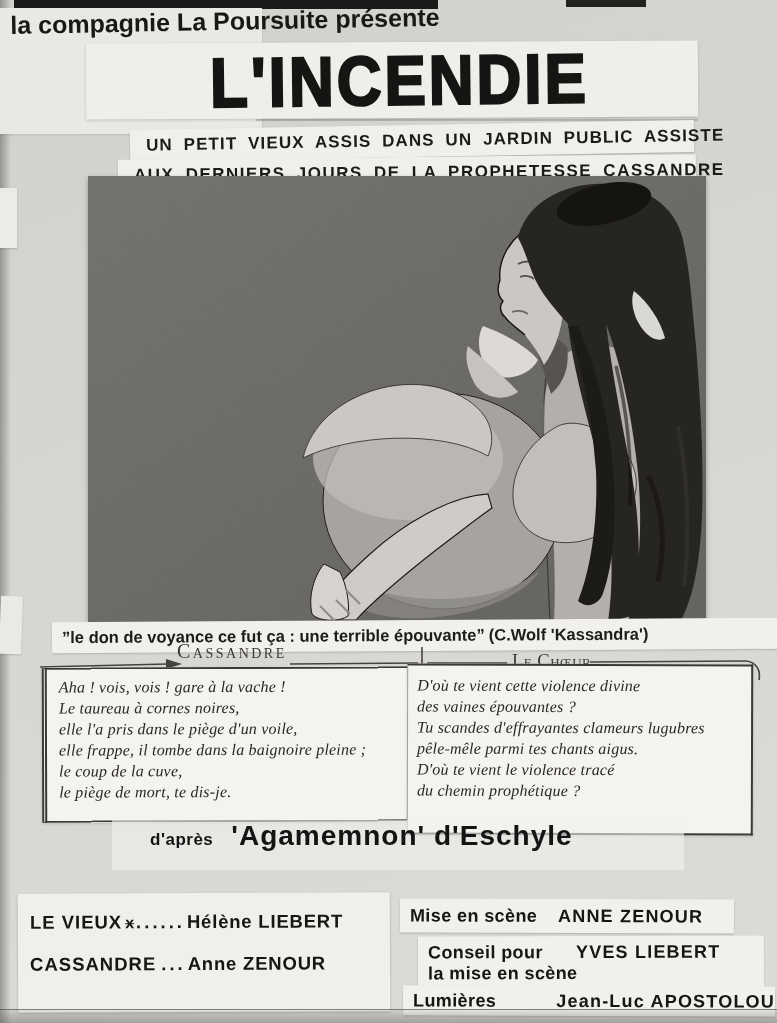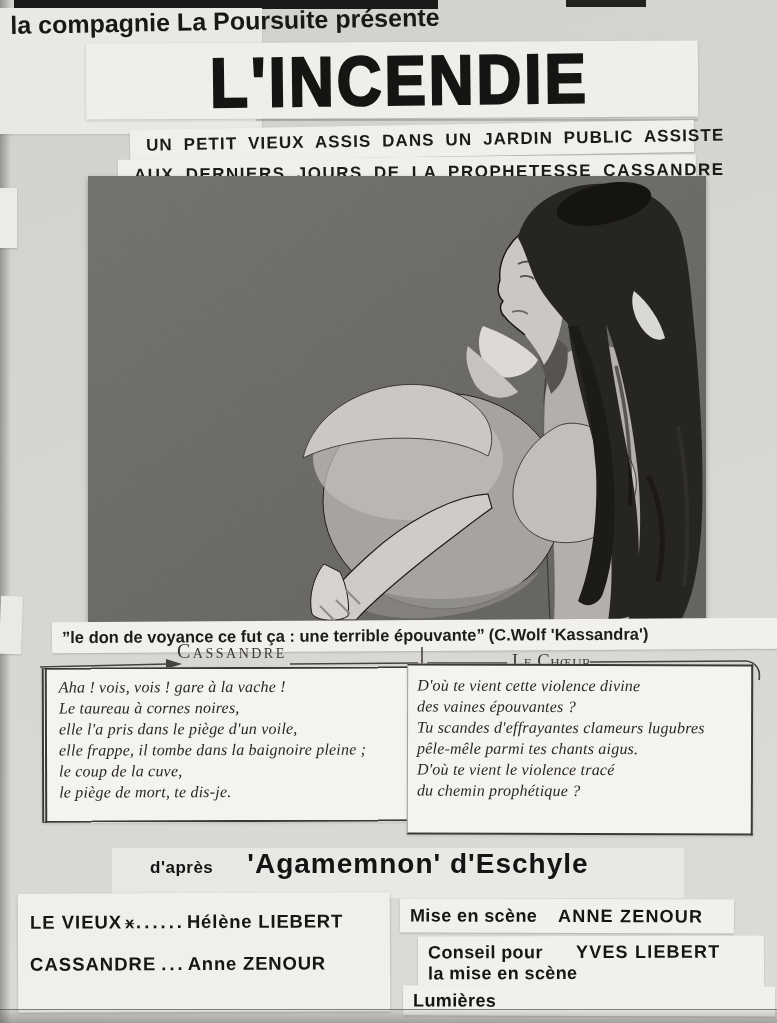--- a/index.html
+++ b/index.html
@@ -48,25 +48,25 @@
     font-variant:small-caps; color:#3c3a36; white-space:nowrap; }
   .col-header-left { left:177px; top:640px; font-size:20px; letter-spacing:2.5px; }
   .col-header-right { left:512px; top:651px; font-size:18.5px; letter-spacing:.5px; }
   .poem { position:absolute; background:#f4f3ef; color:#2a2822;
     font-family:"Liberation Serif",serif; font-style:italic; font-size:16px;
     line-height:21px; letter-spacing:.2px; box-shadow:0 1px 3px rgba(0,0,0,.15); }
   .poem-left { left:42px; top:667px; width:366px; height:144px; padding:7px 4px 0 12px;
     border:2px solid #3a3936; border-left:5px double #3a3936; transform:rotate(-.2deg); }
   .poem-right { left:407px; top:664px; width:330px; height:146px; padding:9px 4px 12px 9px;
     border:2px solid #3a3936; border-left:1px solid rgba(58,57,54,.45); transform:rotate(.15deg); }
-  .based-strip { position:absolute; left:112px; top:848px; width:534px; height:50px;
+  .based-strip { position:absolute; left:112px; top:820px; width:534px; height:50px;
     background:rgba(243,242,238,.6); display:flex; align-items:baseline;
     padding-left:38px; white-space:nowrap; }
   .based-prefix { font-size:17px; font-weight:bold; letter-spacing:.5px; }
-  .based-work { font-size:28px; font-weight:bold; letter-spacing:1px; margin-left:34px; }
+  .based-work { font-size:28px; font-weight:bold; letter-spacing:1px; margin-left:18px; }
   .cast-card { position:absolute; left:18px; top:893px; width:372px; height:119px;
     background:#f0efeb; box-shadow:0 1px 3px rgba(0,0,0,.22); transform:rotate(-.25deg); }
   .cast-row { position:absolute; left:12px; display:flex; align-items:baseline;
     font-weight:bold; font-size:18.5px; white-space:nowrap; color:#171614; }
   .cast-row-1 { top:18px; }
   .cast-row-2 { top:60px; }
   .cast-role { letter-spacing:1px; }
   .cast-strike { text-decoration:line-through; margin-left:3px; font-size:16px; }
   .cast-dots { letter-spacing:3px; margin:0 2px; }
   .cast-name { letter-spacing:.8px; }
@@ -221,16 +221,17 @@
   </div>
   <div class="credit credit-b">
     <div class="credit-labels">
       <div>Conseil pour</div>
       <div>la mise en scène</div>
     </div>
     <div class="credit-name">YVES LIEBERT</div>
   </div>
   <div class="credit credit-c">
     <div class="credit-labels">Lumières</div>
+    <div class="credit-name">Jean-Luc APOSTOLOU</div>
   </div>
 
   <div class="bottom-edge"></div>
 </div>
 
 </body></html>

